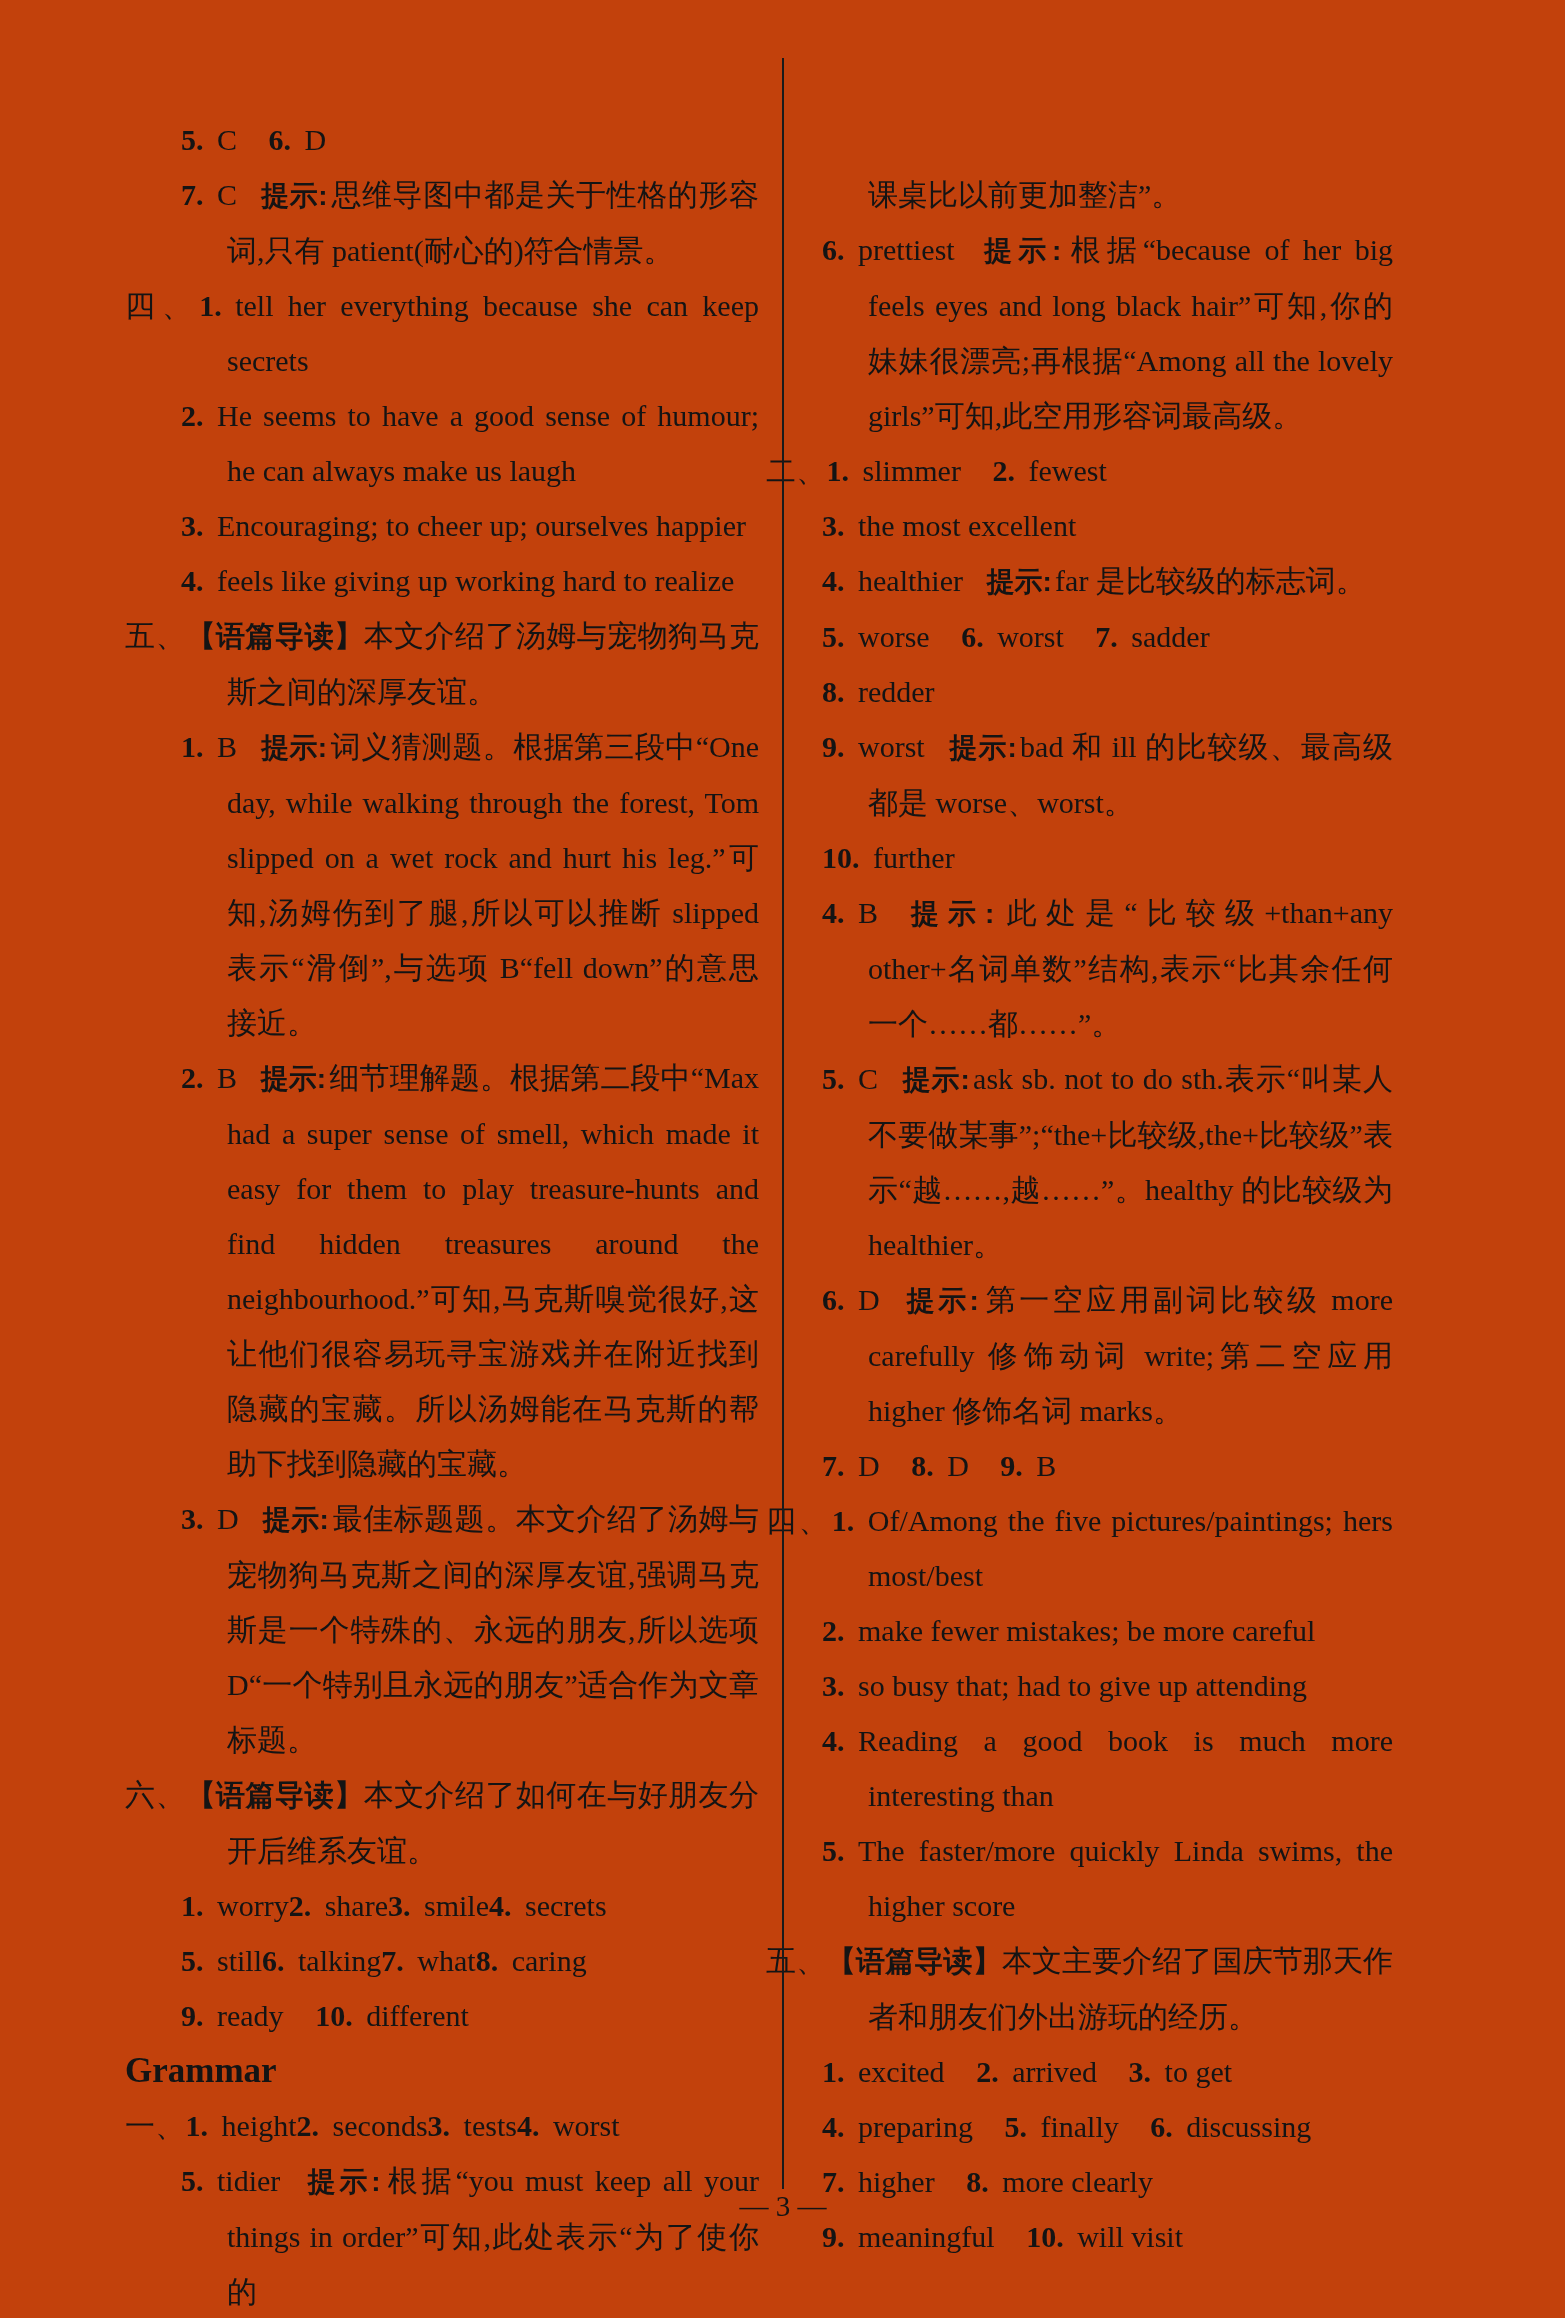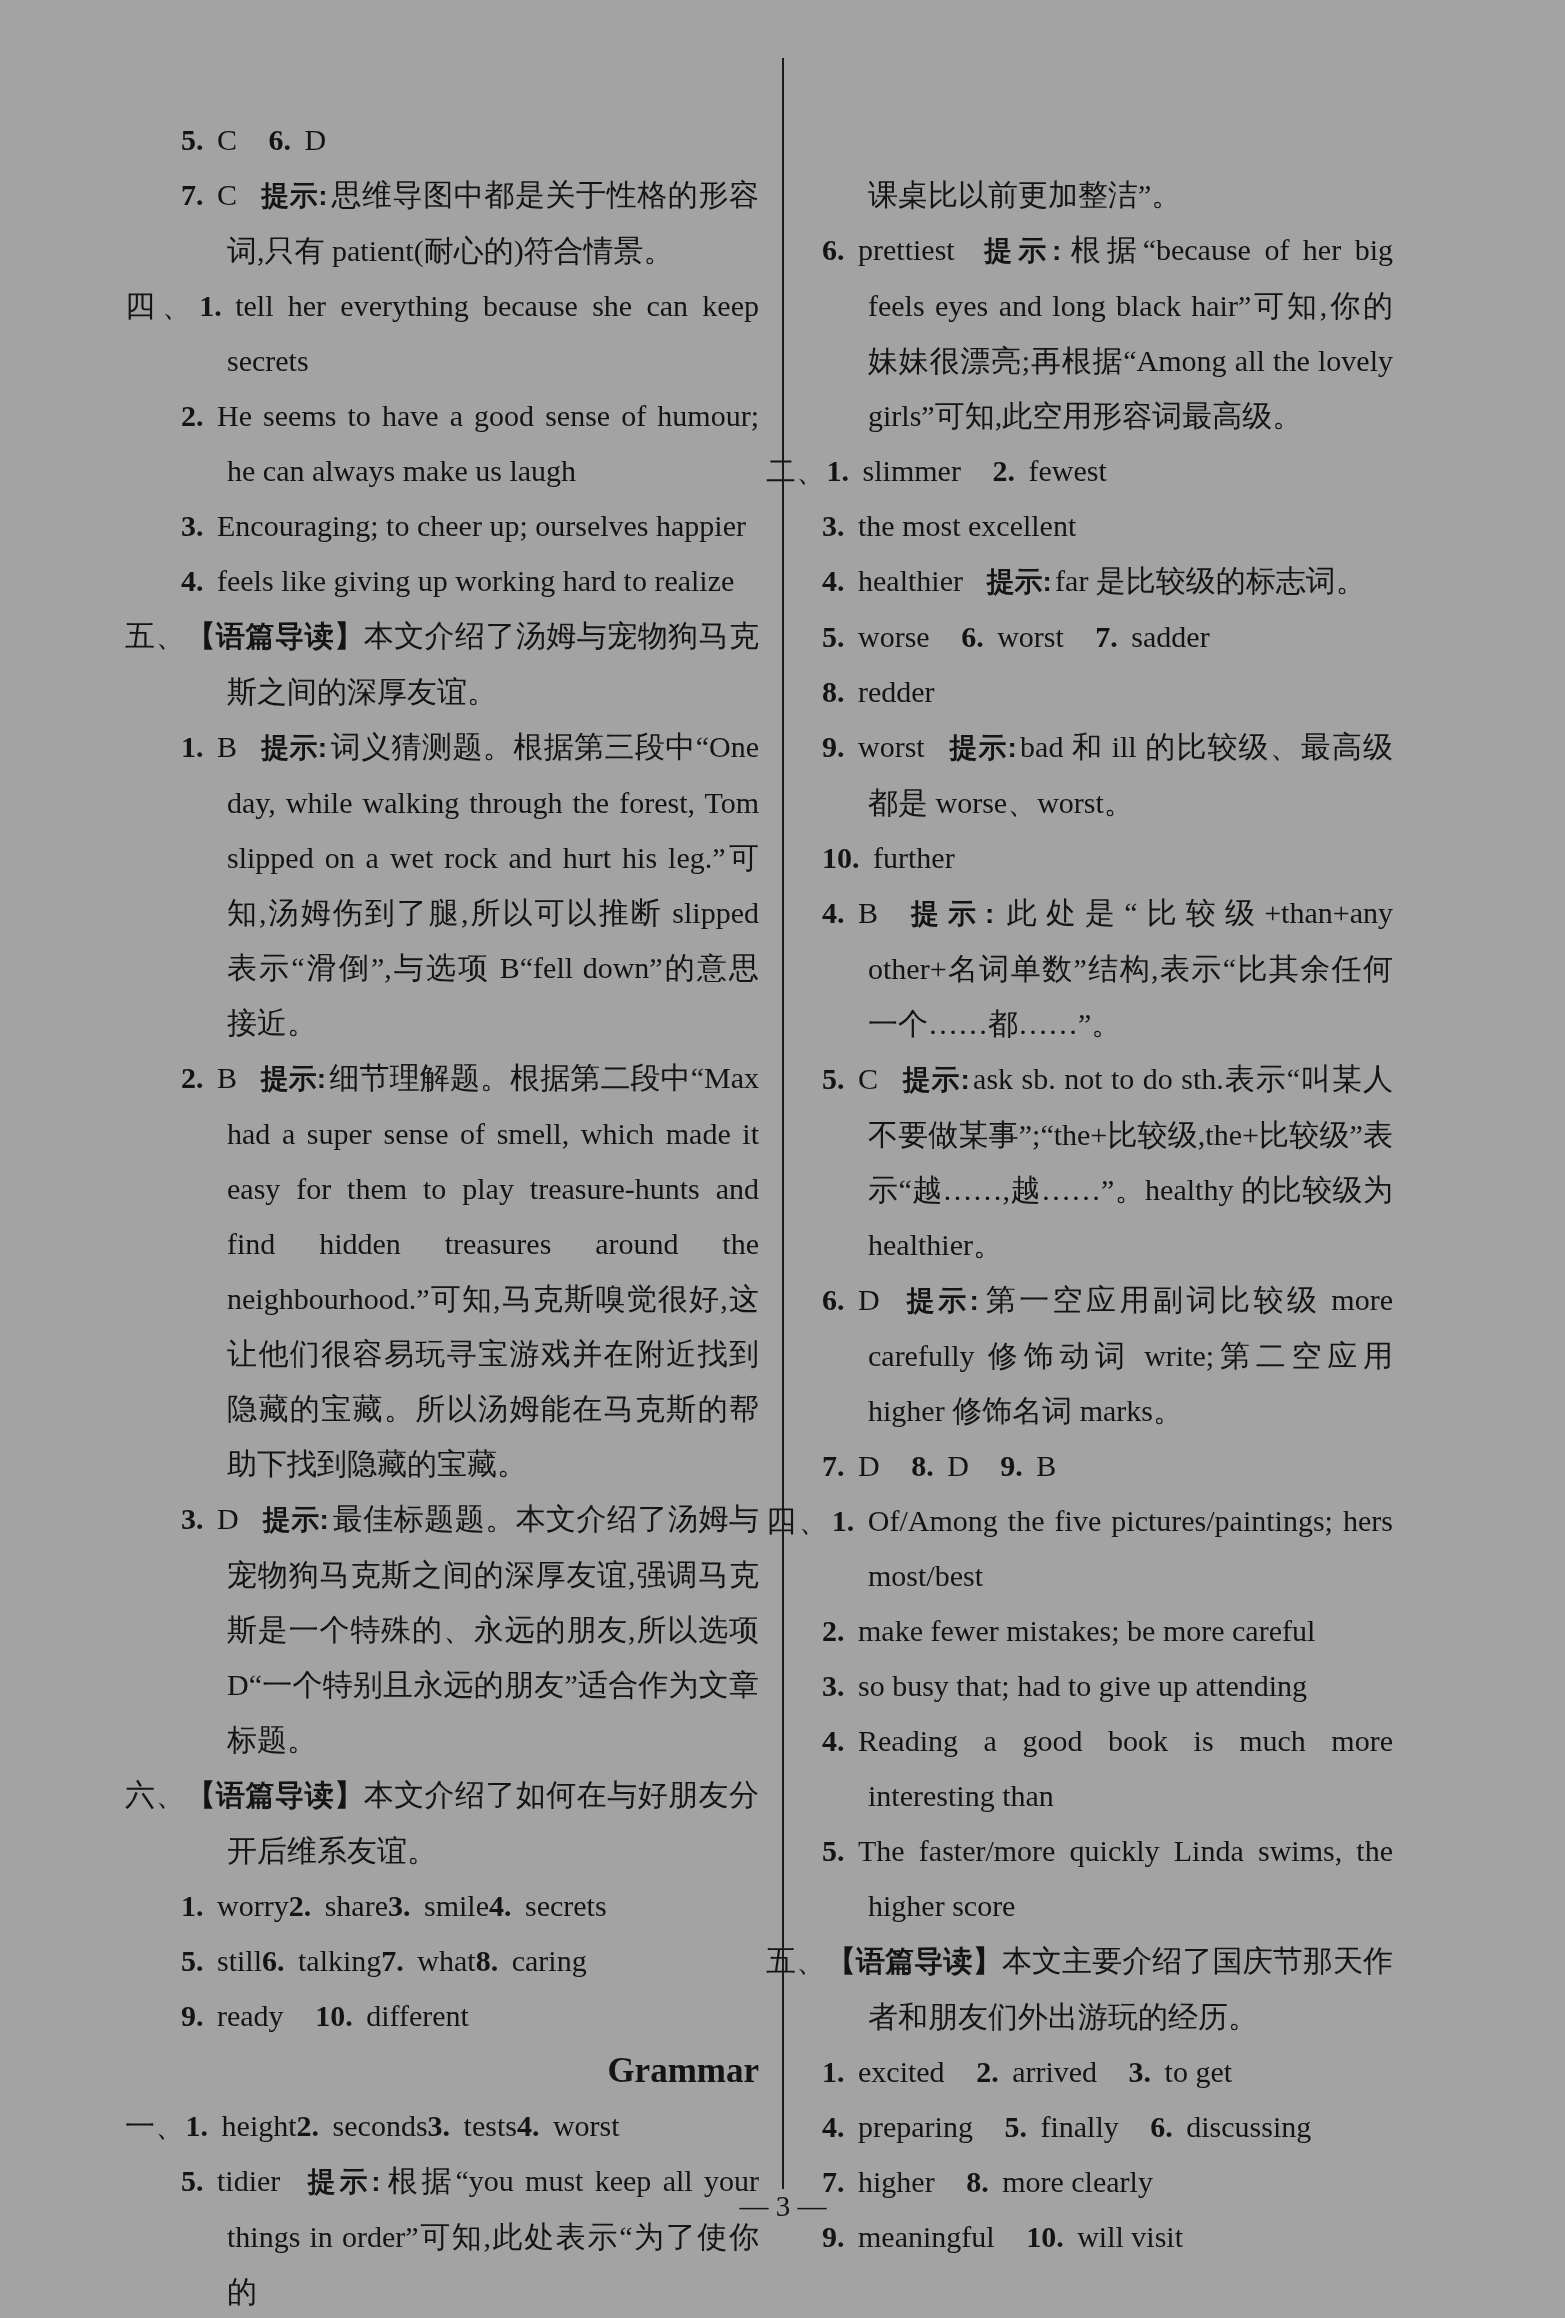--- a/index.html
+++ b/index.html
@@ -1,38 +1,38 @@
 <!DOCTYPE html>
 <html style="font-size:10.5px"><head>
 <meta charset="utf-8">
 <style>
   html,body{margin:0;padding:0;background:#888;}
   .page{
     position:relative;
     width:1566px;height:2319px;
-    background:#a3a3a3;
+    background:#c2410c;
     font-family:"Liberation Serif","DejaVu Serif",serif;
     font-size:30px;
     color:#141414;
     overflow:hidden;
   }
   .col{
     position:absolute;
     line-height:55px;
     text-align:justify;
   }
   .col-left{left:125px;top:112px;width:634px;}
   .col-right{left:766px;top:167px;width:627px;}
 
   .para{padding-left:102px;text-indent:-46px;}
   .ind-marker{text-indent:-102px;}
   .ind-cont{text-indent:0;}
   .ind-heading{
     padding-left:0;text-indent:0;
-    text-align:right;
+    text-align:left;
     font-weight:bold;
     font-size:35px;
   }
   .spread{
     display:flex;
     padding-left:0;text-indent:0;
     margin-left:56px;
   }
   .spread.ind-marker{margin-left:0;}
   .chunk{white-space:nowrap;}

